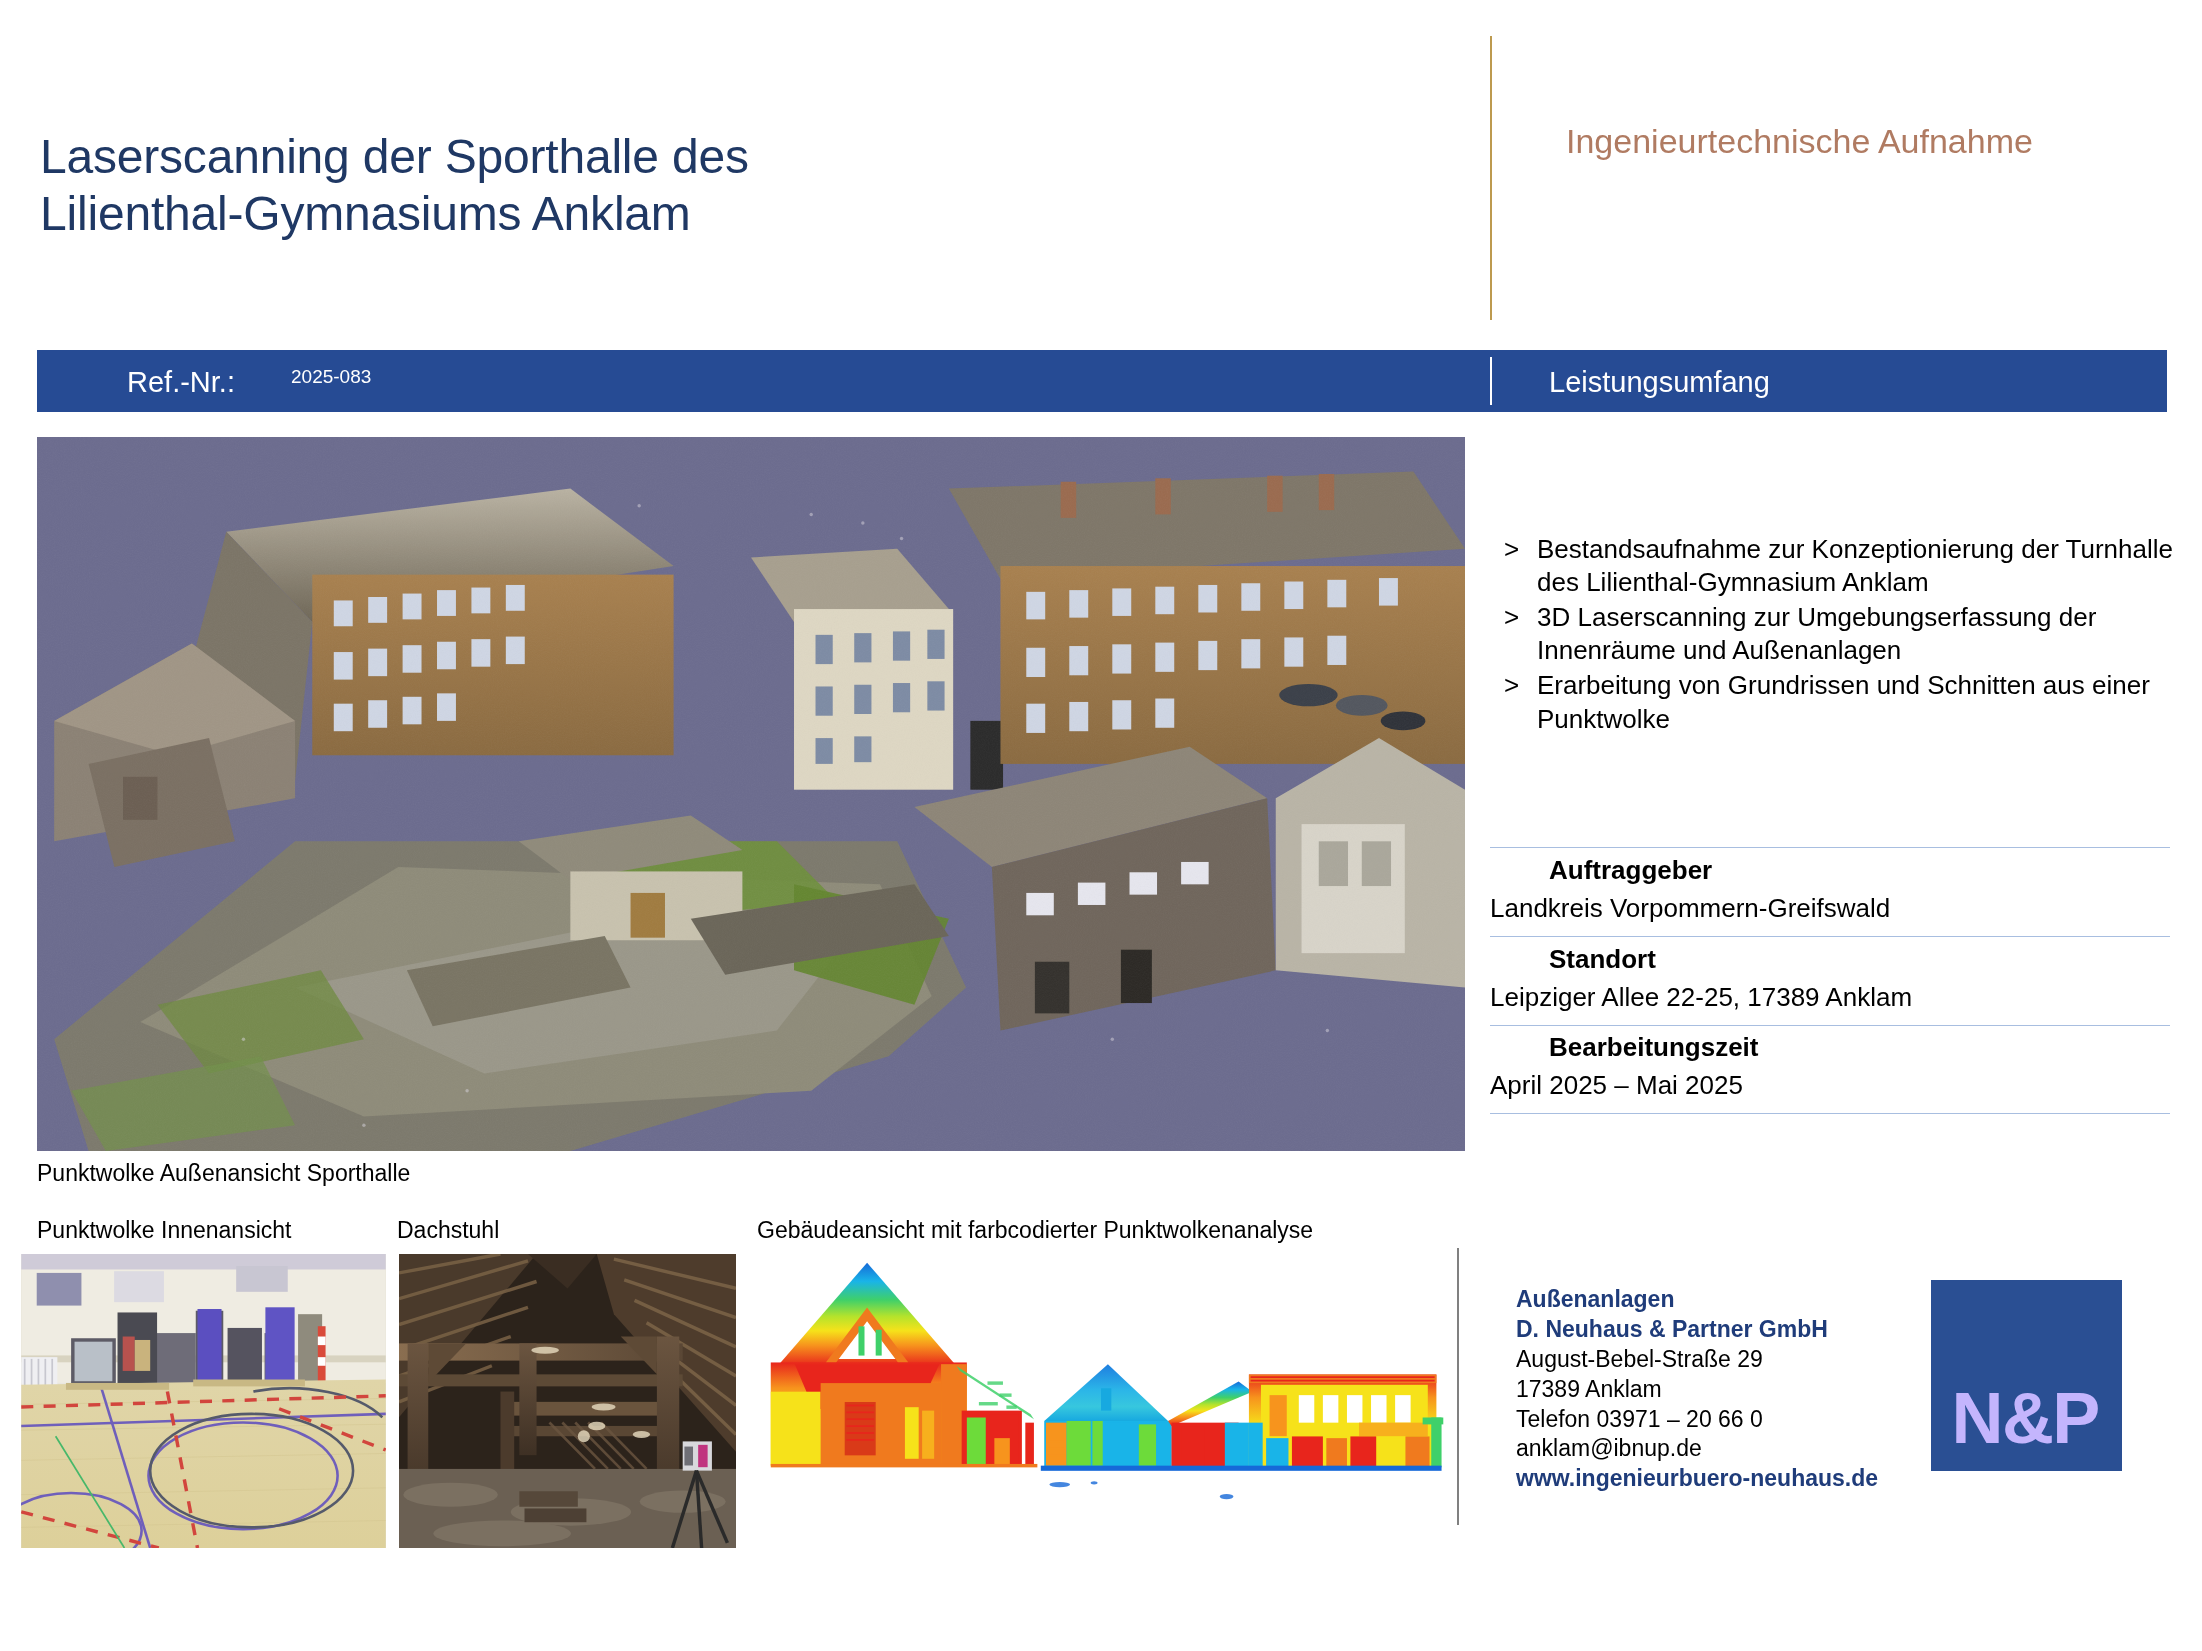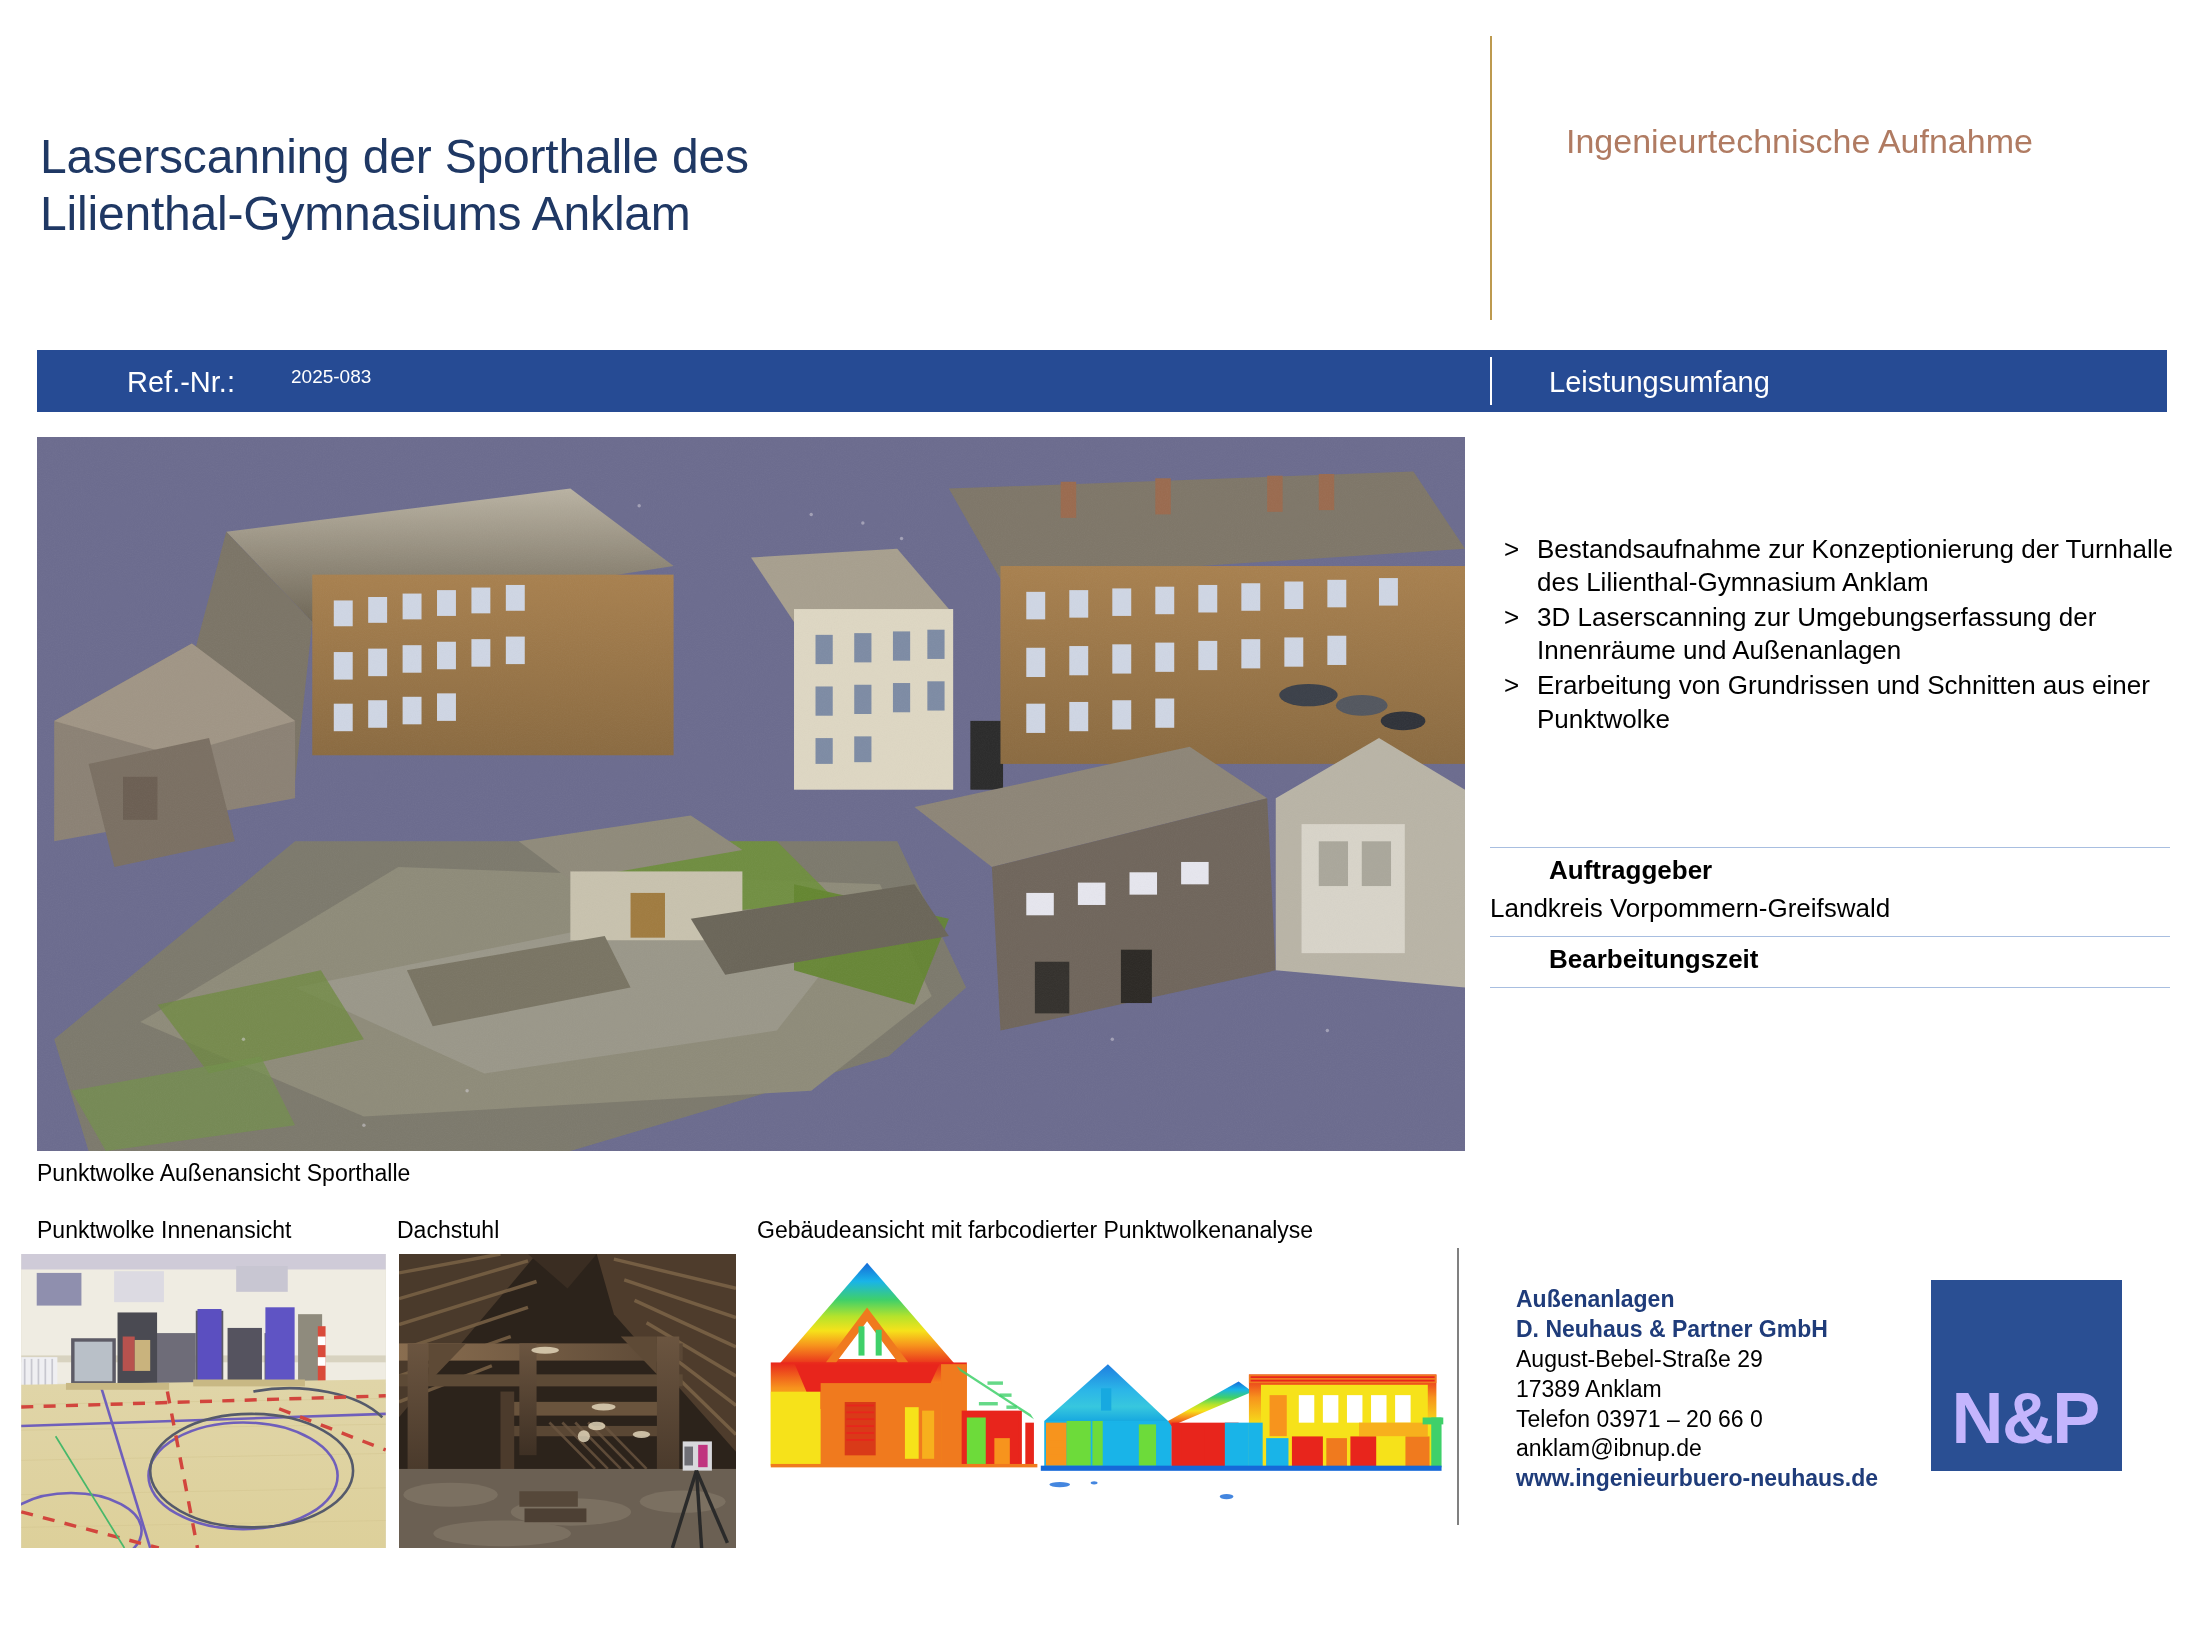--- a/index.html
+++ b/index.html
@@ -614,22 +614,27 @@
     <span class="chev">&gt;</span>
     <span class="btxt">Erarbeitung von Grundrissen und Schnitten aus einer Punktwolke</span>
   </div>
 </div>
 
 <div class="abs" id="info-table">
   <div class="info-row">
     <div class="ilabel">Auftraggeber</div>
     <div class="ivalue">Landkreis Vorpommern-Greifswald</div>
   </div>
+  <div class="info-row">
+    <div class="ilabel">Standort</div>
+    <div class="ivalue">Leipziger Allee 22-25, 17389 Anklam</div>
+  </div>
   <div class="info-row last">
     <div class="ilabel">Bearbeitungszeit</div>
+    <div class="ivalue">April 2025 – Mai 2025</div>
   </div>
 </div>
 
 <div class="abs" id="bottom-divider"></div>
 
 <div class="abs" id="company">
   <div class="b">Außenanlagen</div>
   <div class="b">D. Neuhaus &amp; Partner GmbH</div>
   <div>August-Bebel-Straße 29</div>
   <div>17389 Anklam</div>

